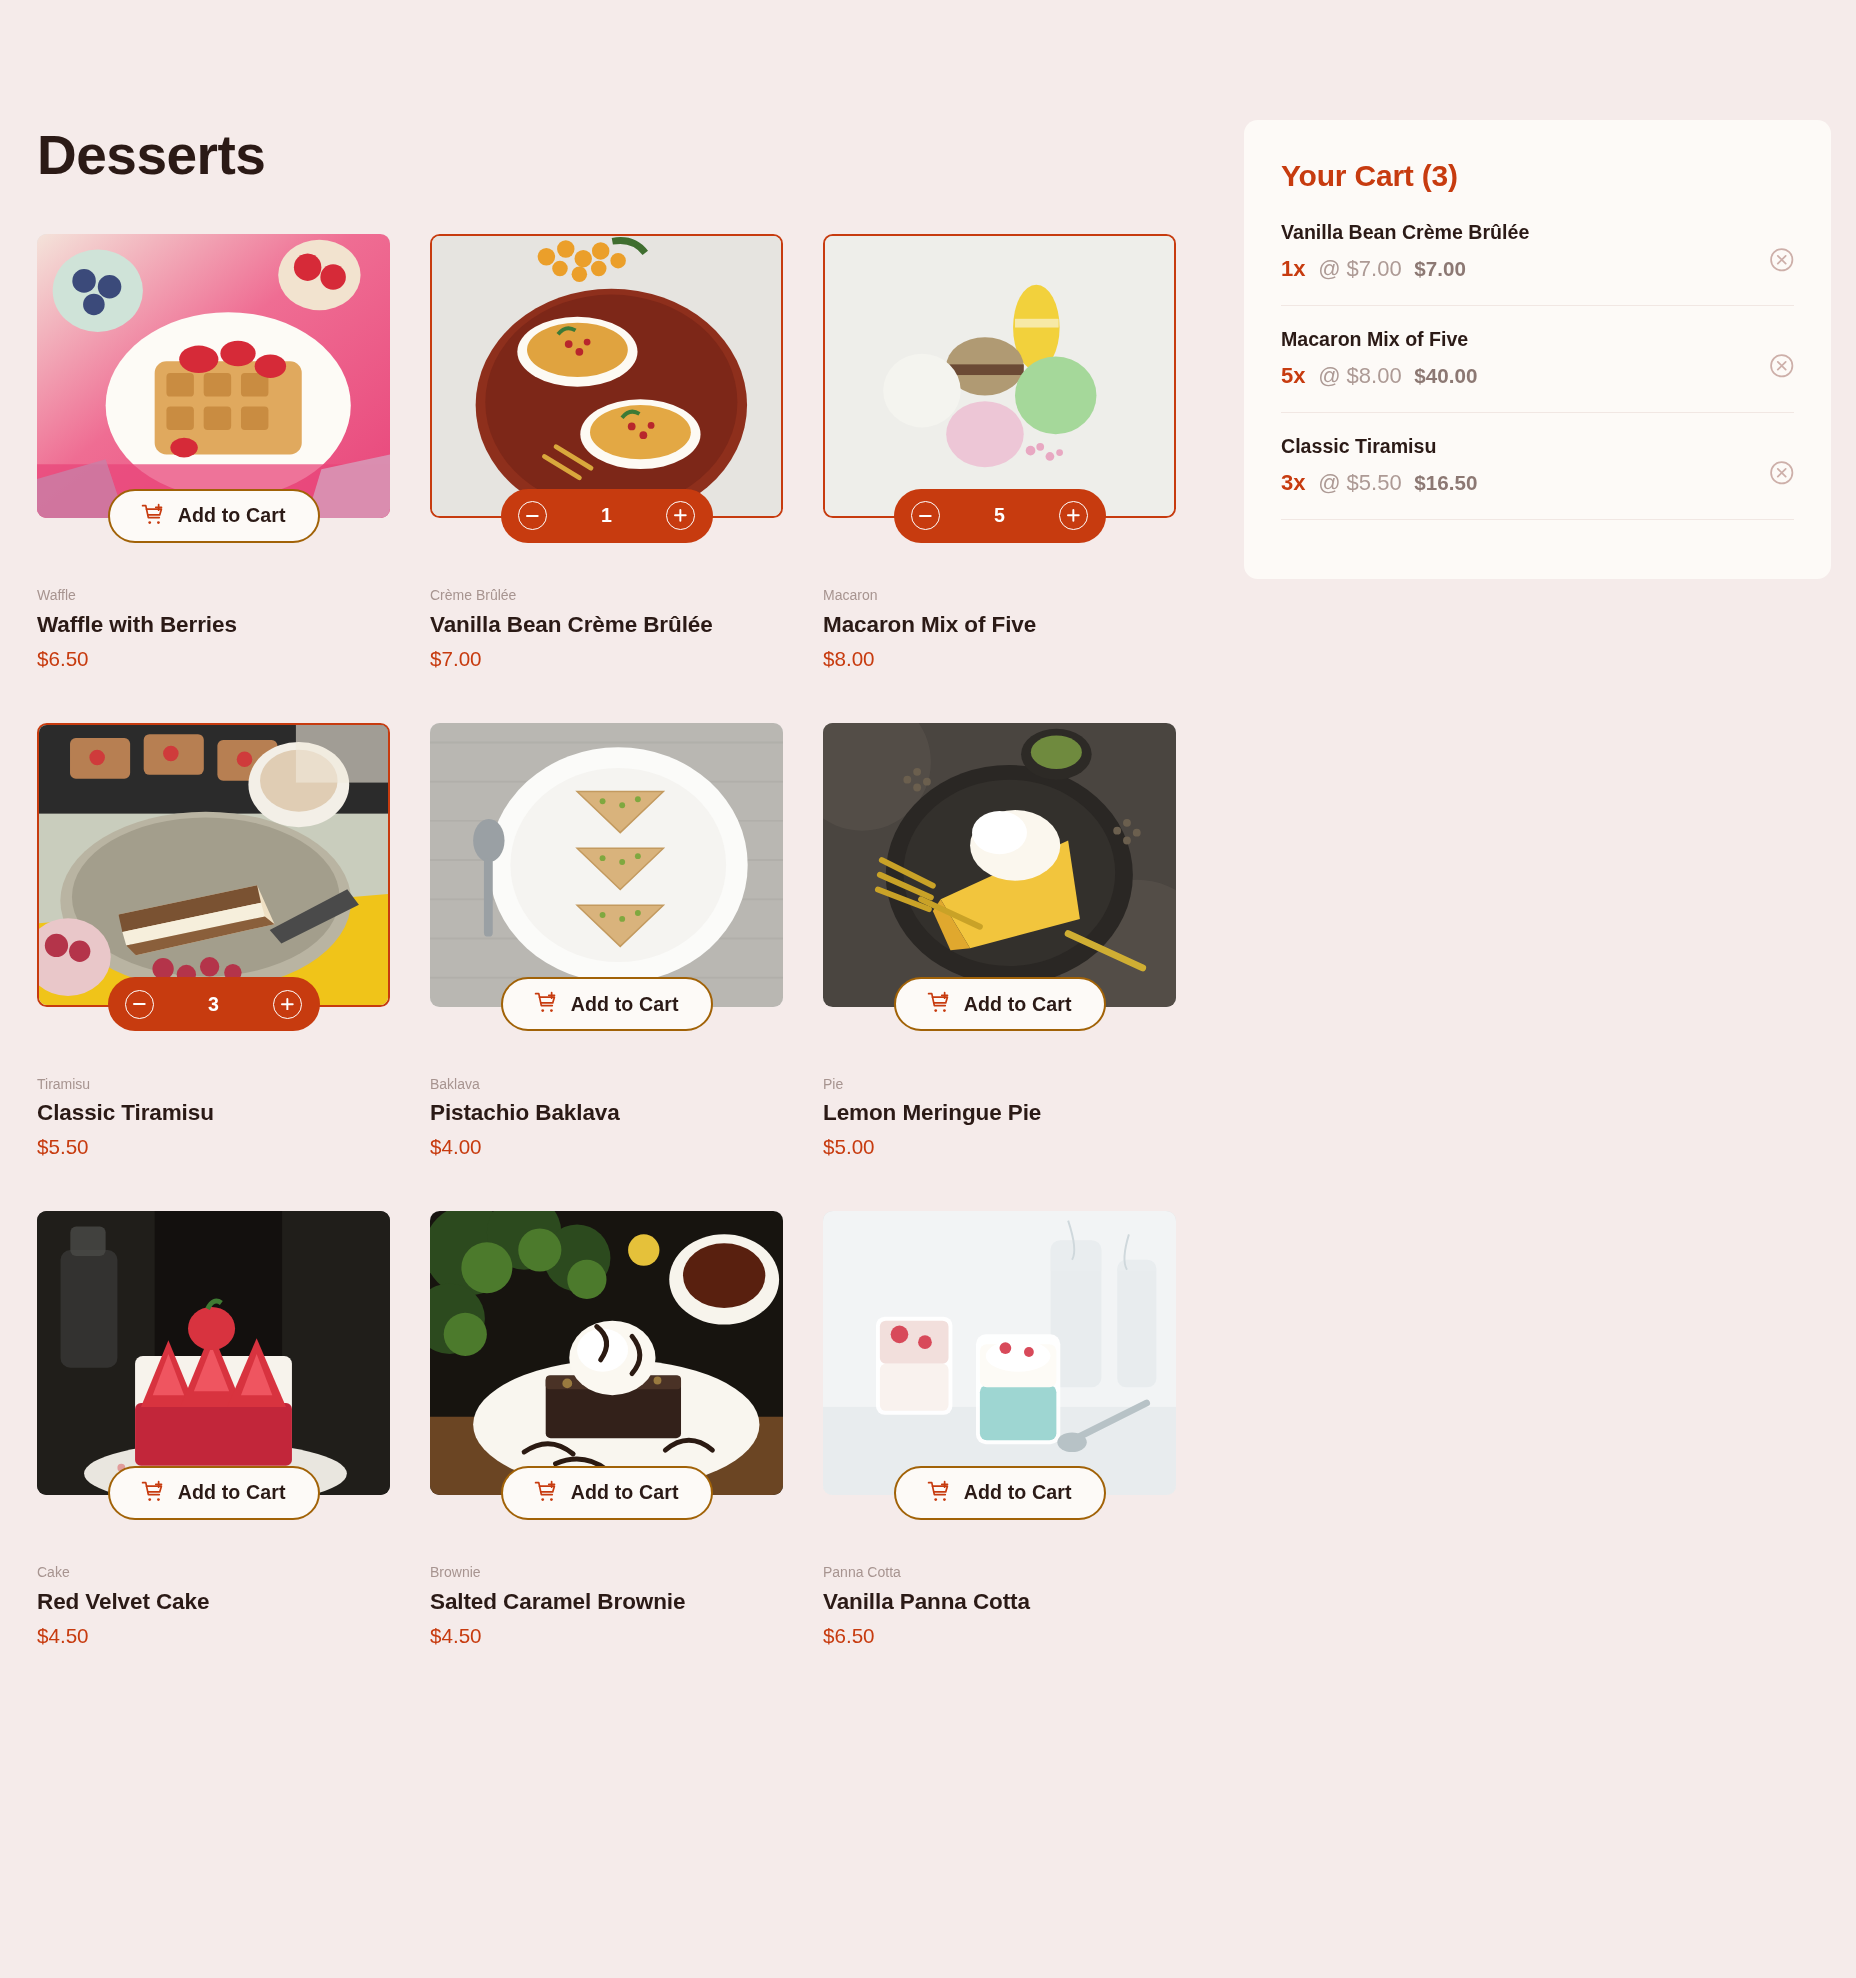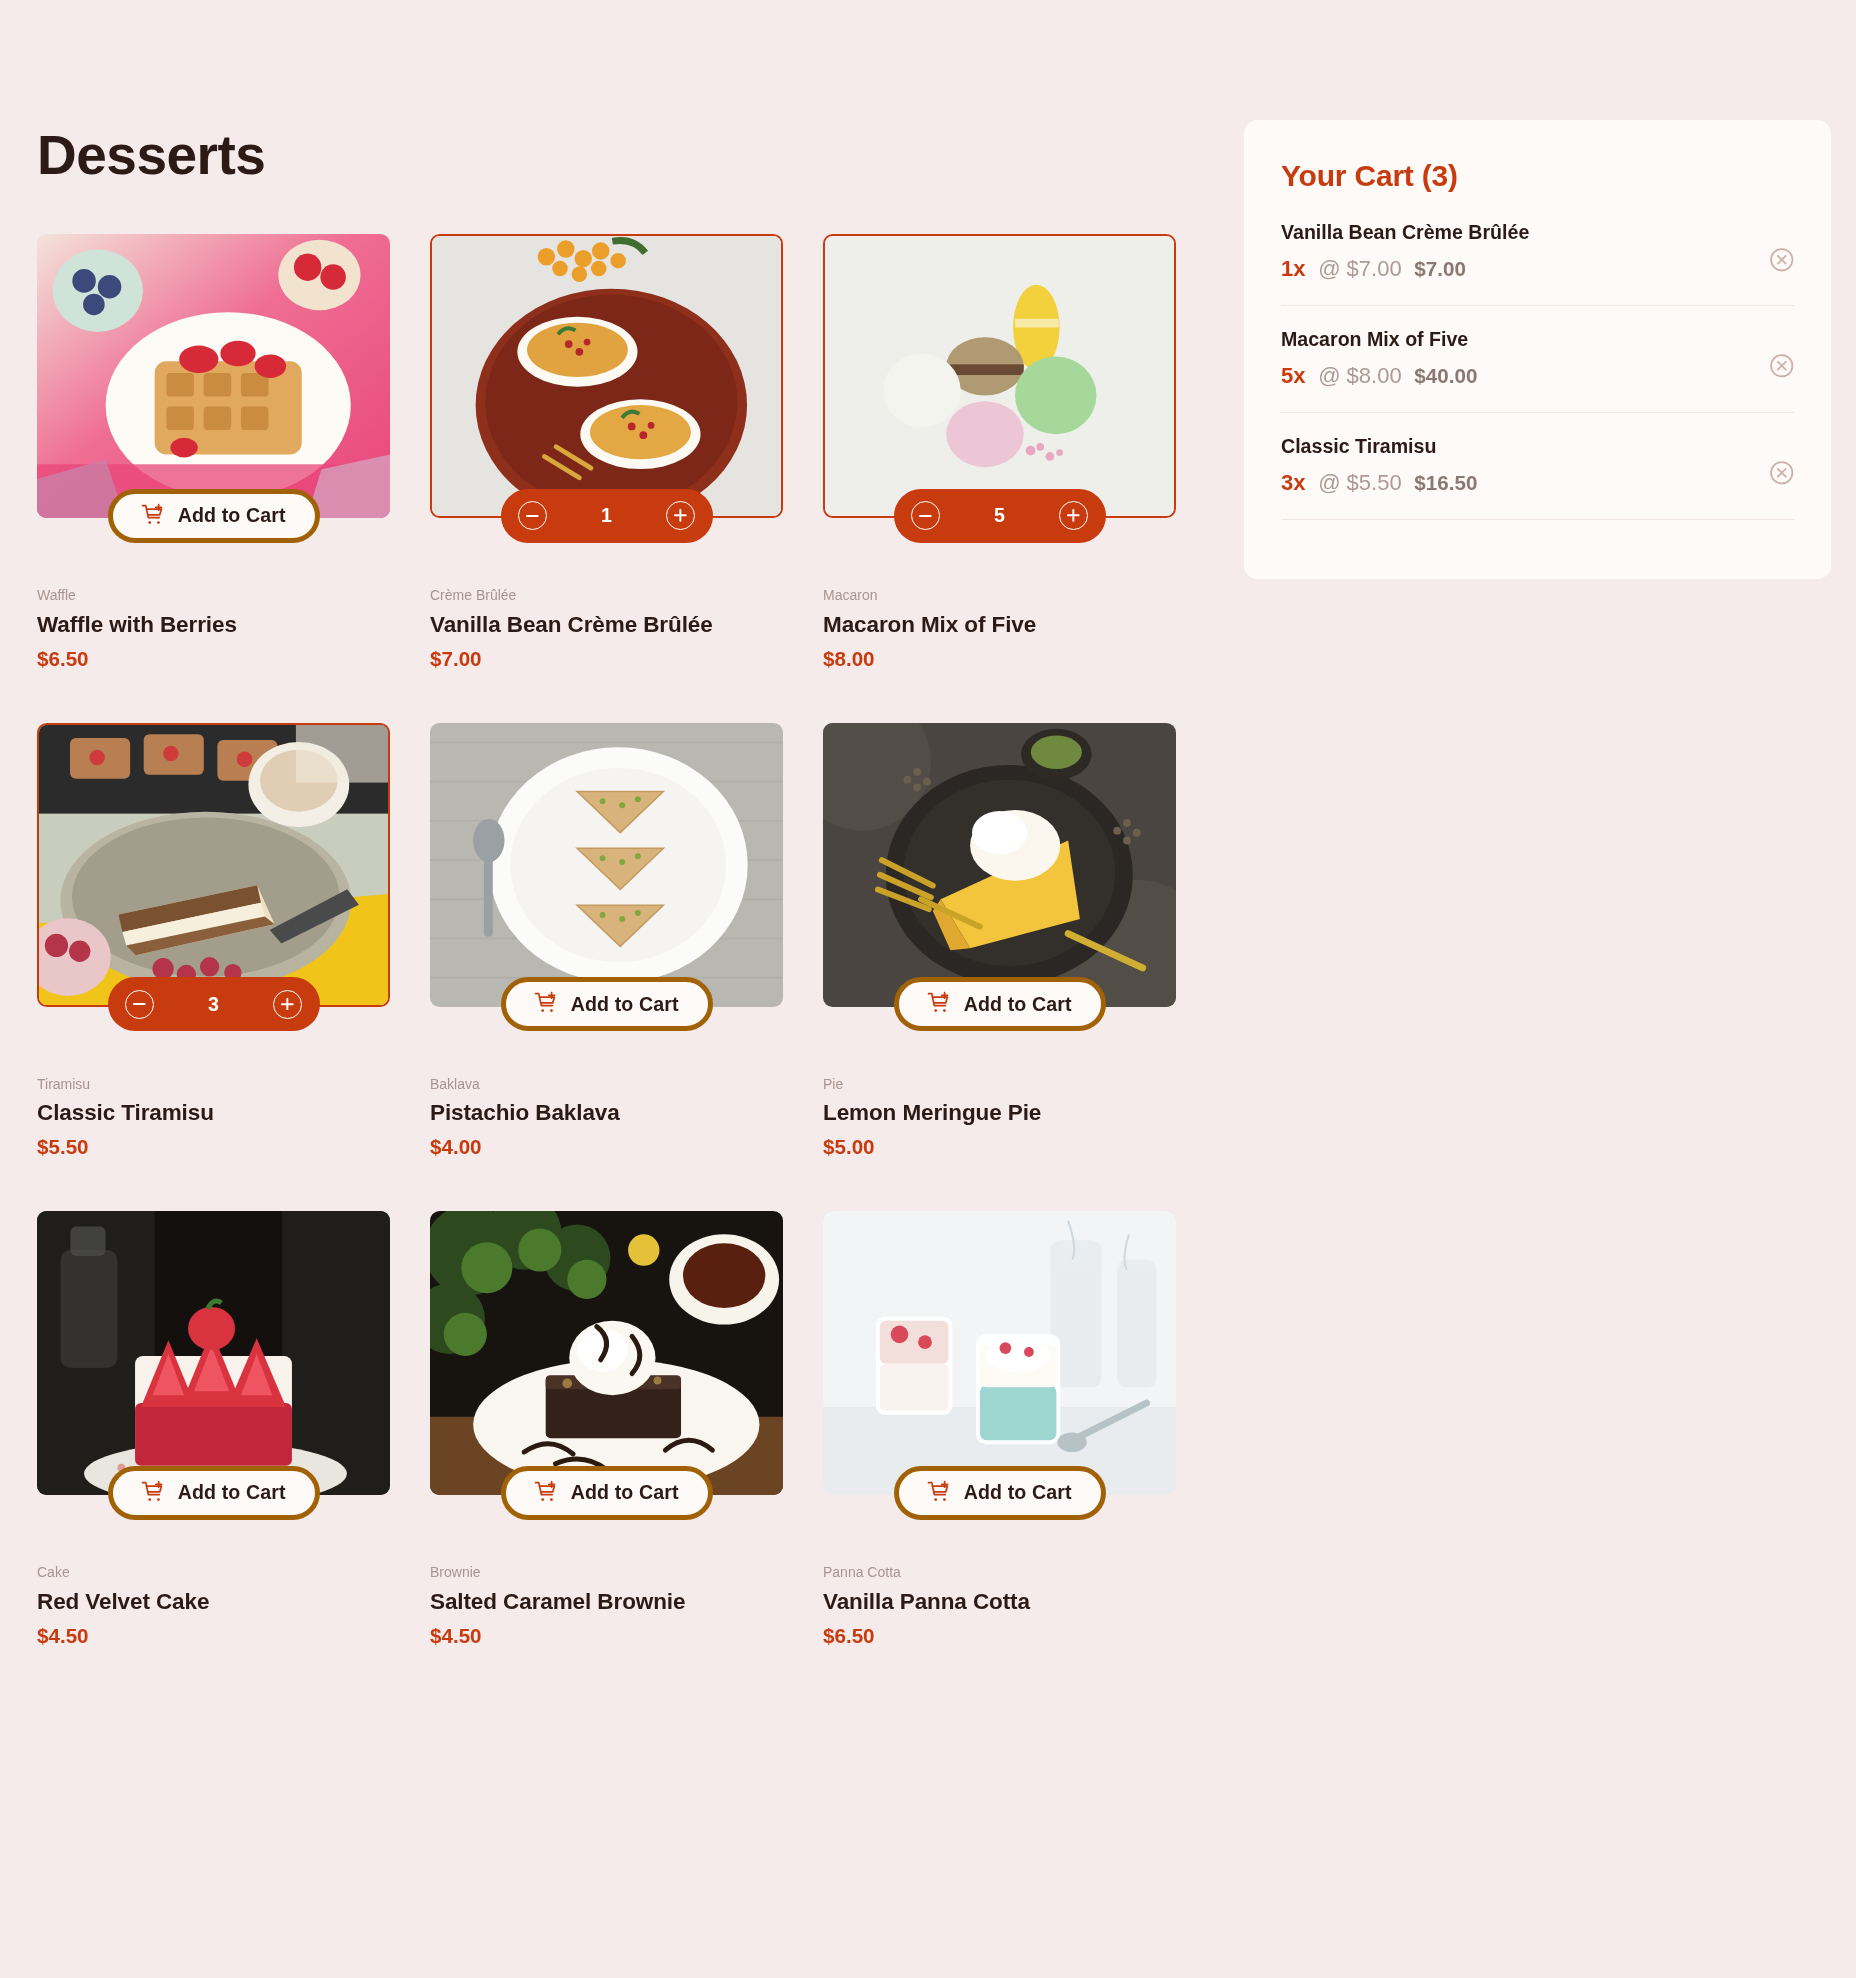--- a/index.html
+++ b/index.html
@@ -69,21 +69,21 @@
   
   .addcart {
     position: absolute;
     left: 50%;
     transform: translateX(-50%);
     bottom: -24.5px;
     width: 212px;
     height: 54px;
     border-radius: 27.4px;
     background: #FDFAF7;
-    border: 5px solid #a16207;
+    border: 2px solid #a16207;
     display: flex;
     align-items: center;
     justify-content: center;
     gap: 10.8px;
     cursor: pointer;
     z-index: 4;
   }
   .addcart .label {
     font-size: 19.6px;
     font-weight: 600;
@@ -133,21 +133,21 @@
   }
   .name {
     font-size: 22.5px;
     font-weight: 700;
     color: #2B1A16;
     margin-bottom: 8.8px;
     letter-spacing: -0.1px;
   }
   .price {
     font-size: 20.6px;
-    font-weight: 700;
+    font-weight: 400;
     color: #C73B0F;
   }
 
   
   .cart-panel {
     position: absolute;
     left: 1232px;
     top: 120px;
     width: 587px;
     background: #FDFAF7;

